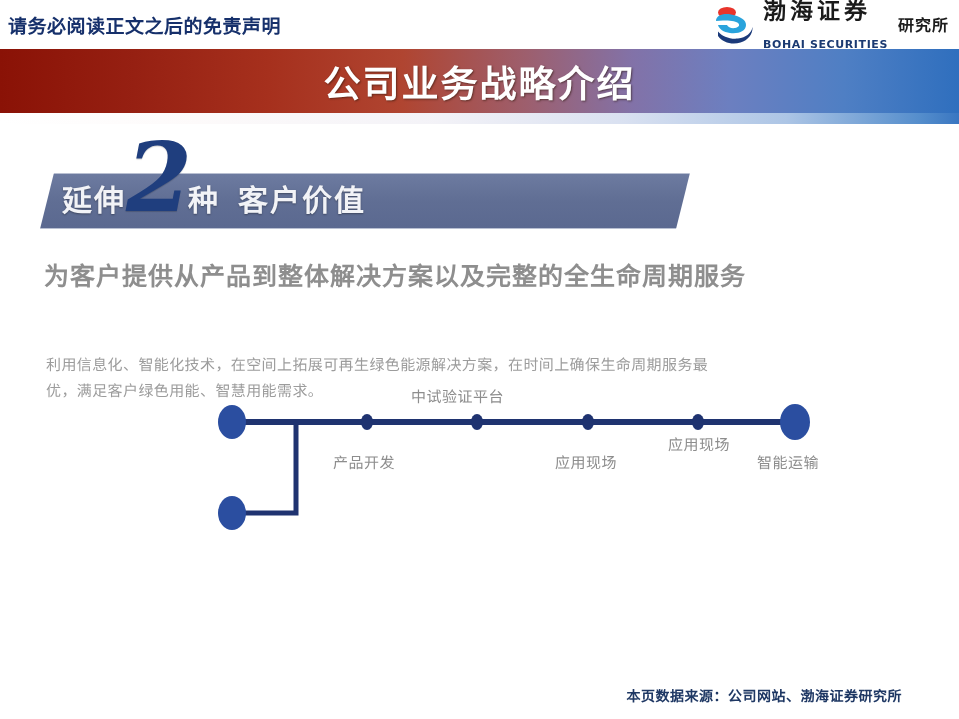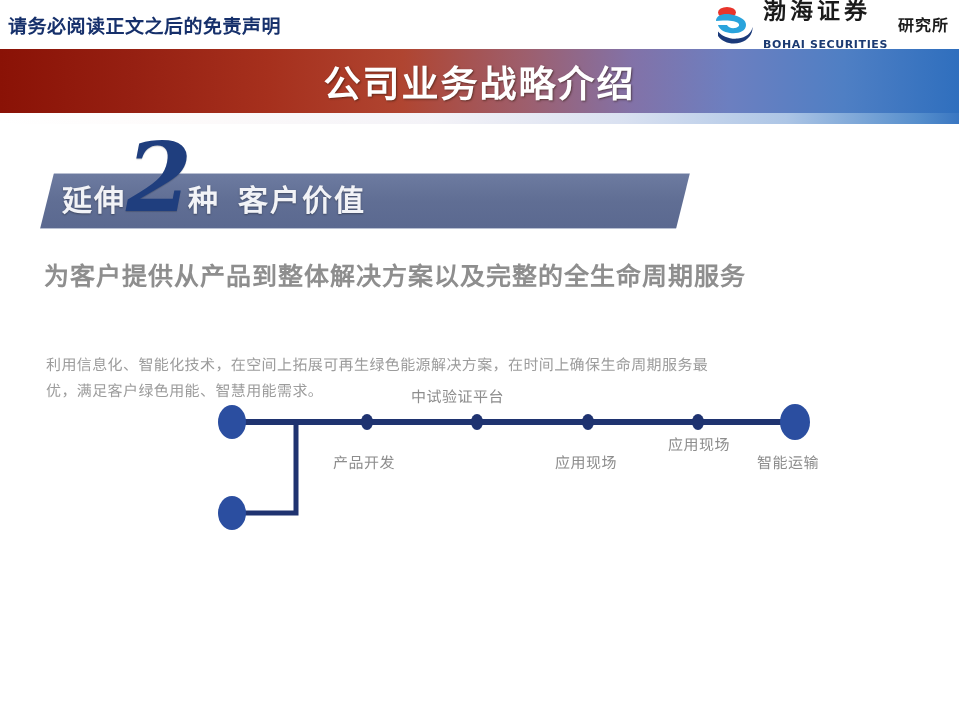--- a/index.html
+++ b/index.html
@@ -263,14 +263,15 @@
     </svg>
 
   </div>
 
   <div class="dg-label" style="position:absolute; left:333px; top:451px;">产品开发</div>
   <div class="dg-label" style="position:absolute; left:411px; top:385px;">中试验证平台</div>
   <div class="dg-label" style="position:absolute; left:555px; top:451px;">应用现场</div>
   <div class="dg-label" style="position:absolute; left:668px; top:385px;margin-top:48px;">应用现场</div>
   <div class="dg-label" style="position:absolute; left:757px; top:451px;">智能运输</div>
 
+  <div class="footer-src">本页数据来源：公司网站、渤海证券研究所</div>
 
 </div>
 
 </body></html>

